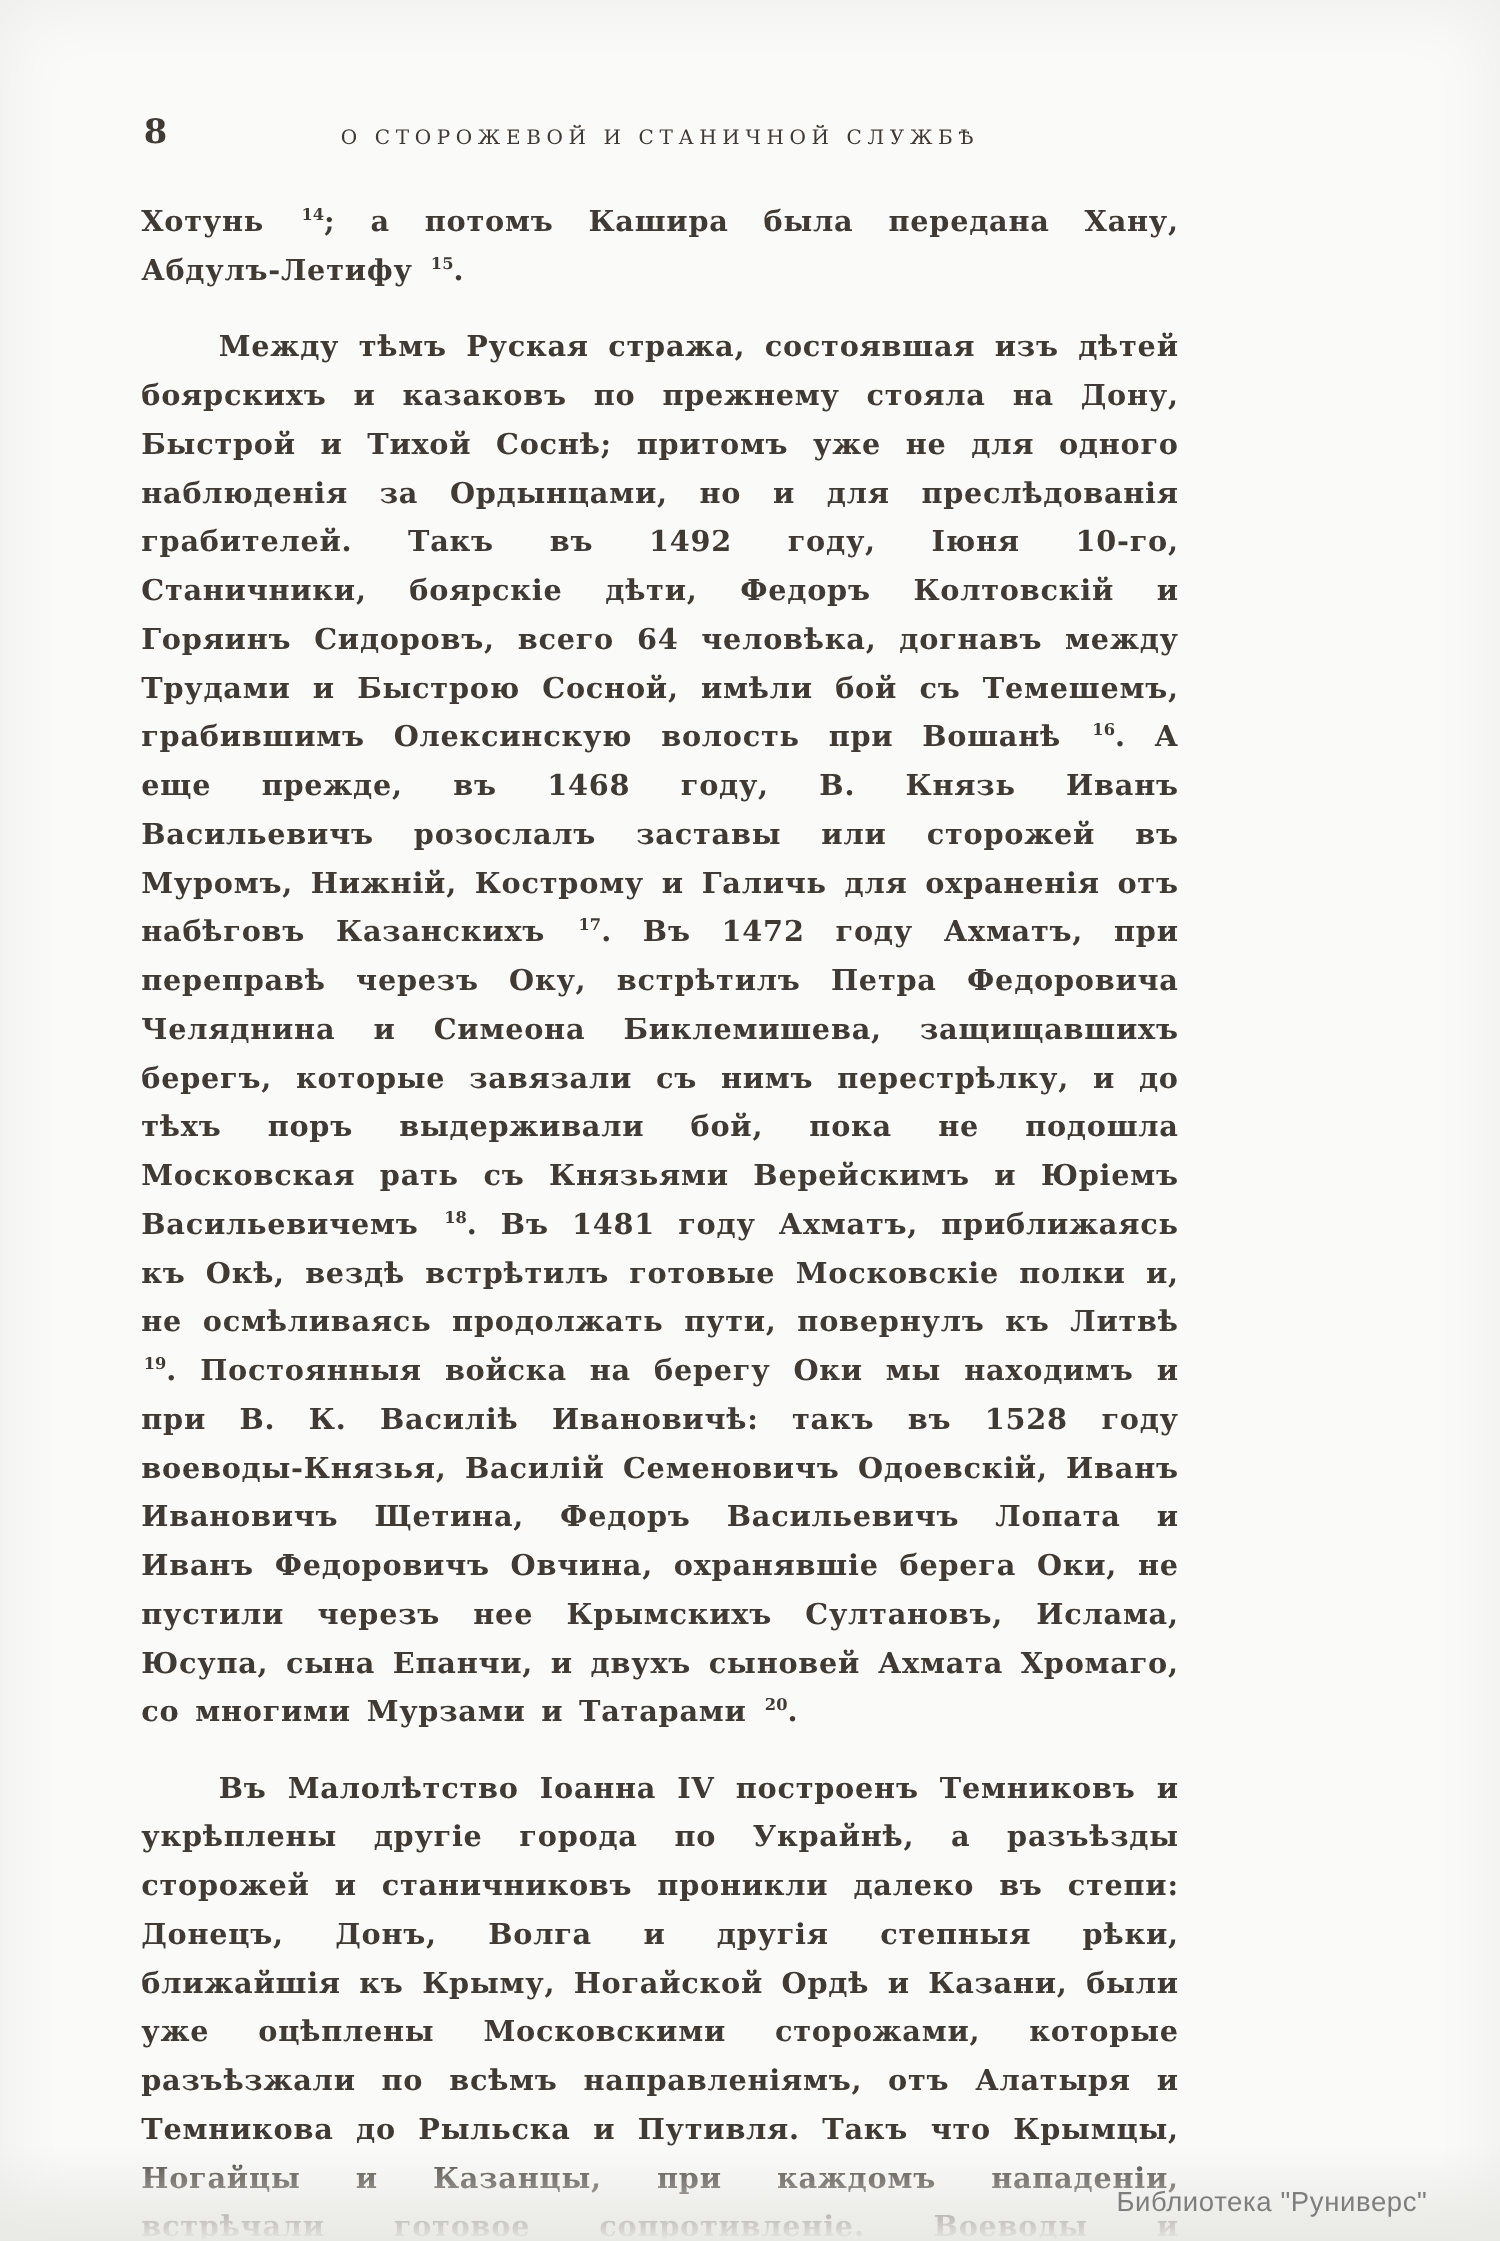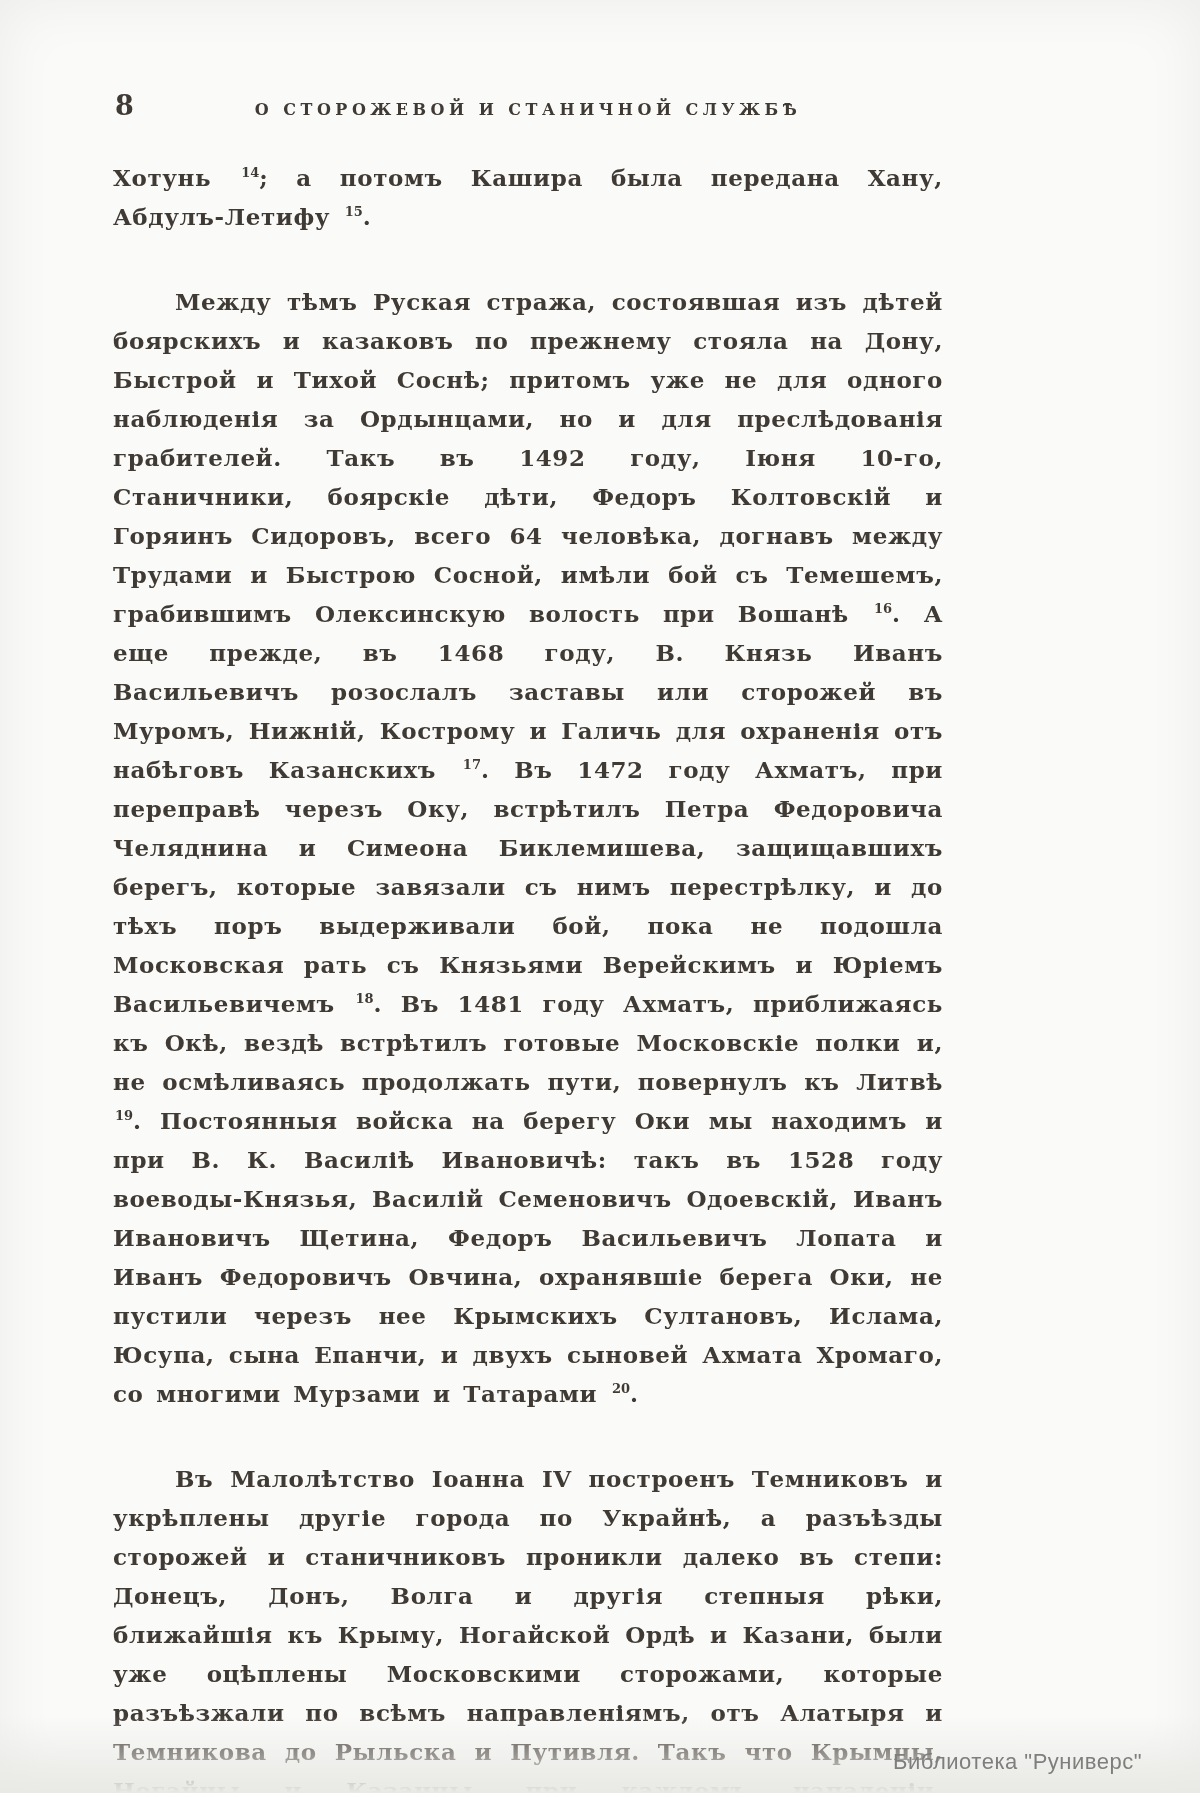--- a/index.html
+++ b/index.html
@@ -33,42 +33,42 @@
     position: absolute;
     left: 2px;
     top: -6px;
     font-size: 27px;
     font-weight: bold;
     letter-spacing: 1px;
   }
   .header-title {
     text-align: center;
     font-size: 16px;
-    font-weight: bold;
+    font-weight: normal;
     letter-spacing: 4.5px;
     padding-top: 4px;
     white-space: nowrap;
   }
   .paragraphs p.para {
     margin: 0;
     font-size: 23px;
     font-weight: bold;
     line-height: 39px;
     text-align: justify;
     letter-spacing: 0.6px;
     word-spacing: 4px;
   }
   .paragraphs p.para.indent {
     text-indent: 62px;
   }
   .paragraphs p.para.first {
     margin-top: 28px;
   }
   .paragraphs p.para.gap {
-    margin-top: 46px;
+    margin-top: 22px;
   }
   .paragraphs sup {
     font-size: 13px;
     font-weight: bold;
     line-height: 0;
     vertical-align: super;
     letter-spacing: 0;
     margin-left: 2px;
   }
   .footer-band {

